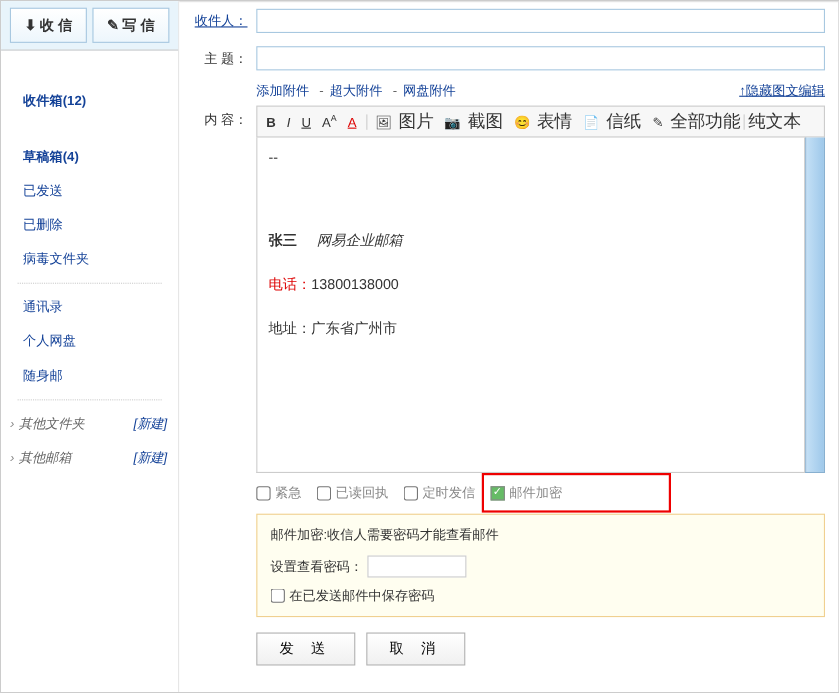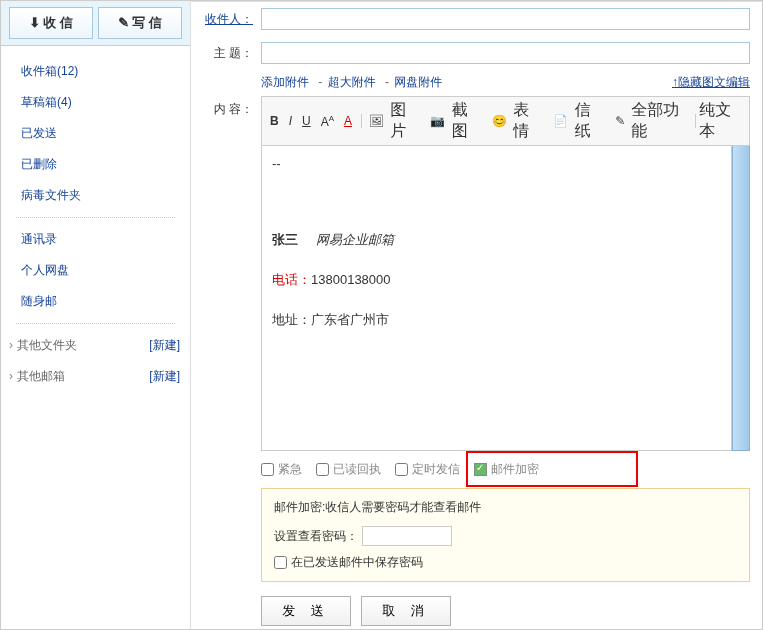--- a/index.html
+++ b/index.html
@@ -1,26 +1,26 @@
 <!DOCTYPE html>
 <html><head>
 <meta charset="utf-8">
 <style>
 * { box-sizing: border-box; margin: 0; padding: 0; }
 body { font-family: "宋体", SimSun, Arial, sans-serif; font-size: 12px; color: #333; background: #fff; width: 763px; height: 630px; overflow: hidden; }
 .container { display: flex; width: 763px; height: 630px; border: 1px solid #ccc; }
-.sidebar { width: 190px; background: #fff; border-right: 1px solid #e0e0e0; }
+.sidebar { width: 162px; background: #fff; border-right: 1px solid #e0e0e0; }
 .top-buttons { display: flex; padding: 6px 8px; gap: 5px; background: #e8f4fb; border-bottom: 1px solid #ccc; }
 .btn-top { flex: 1; background: linear-gradient(#fff, #edf6fc); border: 1px solid #a8c8e0; padding: 6px 4px; font-size: 13px; font-weight: bold; cursor: pointer; text-align: center; color: #333; }
 .btn-top .icn { margin-right: 3px; }
 .nav-list { padding: 10px 0; }
 .nav-item { padding: 7px 20px; color: #144298; cursor: pointer; }
-.nav-item.bold { font-weight: normal; }
+.nav-item.bold { font-weight: bold; margin-top: 20px; }
 .nav-sep { border-top: 1px dotted #ccc; margin: 6px 15px; }
-.nav-expand { padding: 7px 10px 7px 8px; color: #666; cursor: pointer; display: flex; justify-content: space-between; }
+.nav-expand { padding: 7px 10px 7px 8px; color: #666; cursor: pointer; display: flex; justify-content: space-between; font-style: italic; }
 .nav-expand .arr { color: #888; margin-right: 4px; }
 .nav-expand .new { color: #144298; }
 .main { flex: 1; background: #fff; position: relative; border-top: 1px solid #e0e0e0; }
 .field-row { display: flex; align-items: center; padding: 6px 12px; }
 .field-label { width: 50px; text-align: right; margin-right: 8px; }
 .field-label.link { color: #144298; text-decoration: underline; cursor: pointer; }
 .field-input { flex: 1; border: 1px solid #a8c8e0; height: 22px; padding: 2px 4px; }
 .attach-row { display: flex; padding: 4px 12px 4px 70px; justify-content: space-between; }
 .attach-links a { color: #144298; margin-right: 4px; cursor: pointer; }
 .attach-links .dash { color: #666; margin: 0 2px; }

